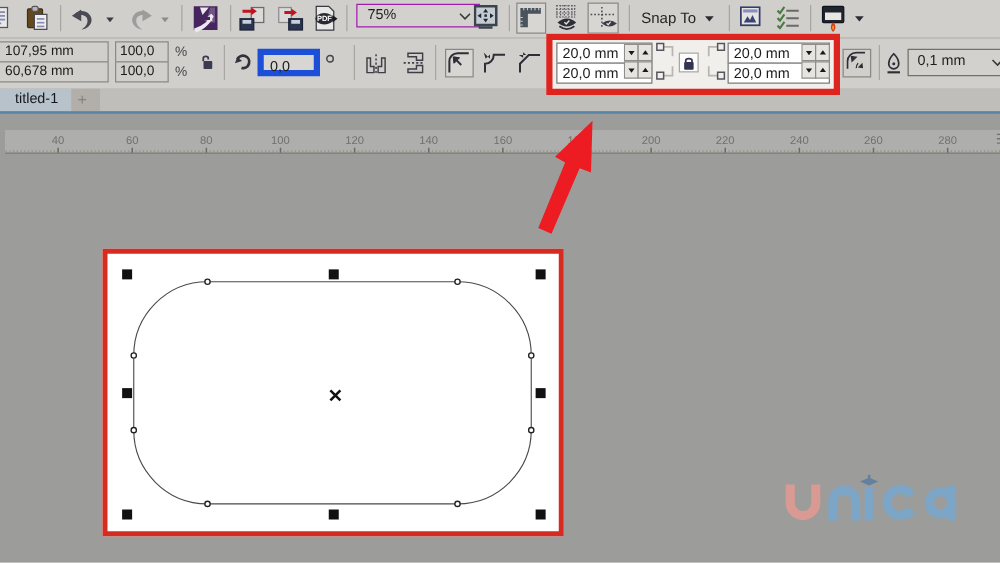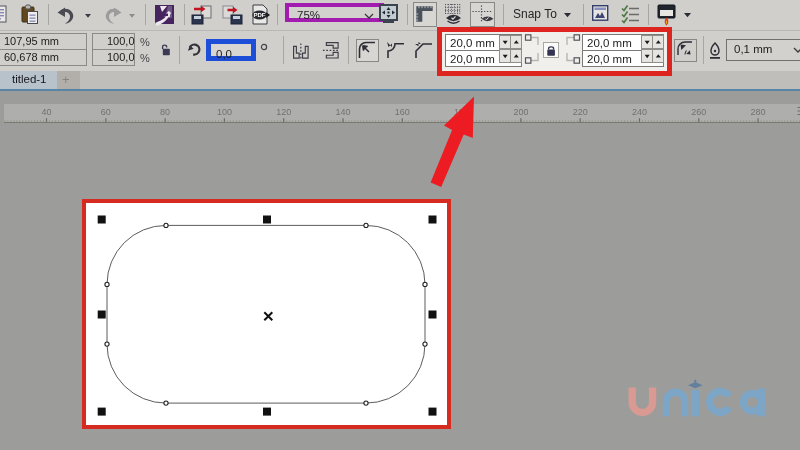--- a/index.html
+++ b/index.html
@@ -2,21 +2,21 @@
 <html><head>
 <meta charset="utf-8">
 <style>
   html,body{margin:0;padding:0;}
   #scr{position:relative;width:800px;height:450px;overflow:hidden;
        font-family:"Liberation Sans",sans-serif;background:#9c9c9b;}
   .abs{position:absolute;}
   .sep1{position:absolute;width:1px;top:4px;height:21px;background:#a8a6a2;}
   .sep2{position:absolute;width:1px;top:6px;height:28px;background:#a8a6a2;}
   .fld{position:absolute;background:#d1cfcc;border:1px solid #8c8a86;box-sizing:border-box;
-       font-size:11px;color:#1c1c1c;line-height:14px;padding-left:14px;}
+       font-size:11px;color:#1c1c1c;line-height:14px;padding-left:3px;}
   .wfld{position:absolute;background:#fff;border:1px solid #7a7a78;box-sizing:border-box;
        font-size:11.5px;color:#1c1c1c;text-align:right;}
 </style>
 </head>
 <body>
 <div id="scr">
 
   <div class="abs" style="left:0;top:0;width:800px;height:30px;background:#d1cfcc;"></div>
 
   <svg class="abs" style="left:-9px;top:4px" width="20" height="22">
@@ -79,21 +79,21 @@
   </svg>
 
   <svg class="abs" style="left:251px;top:4px" width="22" height="22">
     <path d="M2 1 L12 1 L16 5 L16 20 L2 20 Z" fill="#e8e8e6" stroke="#3a3a42"></path>
     <ellipse cx="8.5" cy="11" rx="7.2" ry="4.6" fill="#2a2a32"></ellipse>
     <text x="8.5" y="13.2" font-size="6" font-weight="bold" fill="#fff" text-anchor="middle" font-family="Liberation Sans">PDF</text>
     <path d="M15 8 L19 11 L15 14 Z" fill="#1a1a22"></path>
   </svg>
   <div class="sep1" style="left:277px;"></div>
 
-  <div class="abs" style="left:285px;top:3px;width:99px;height:19px;background:#d3d1ce;border:4px solid #a21caf;box-sizing:border-box;">
+  <div class="abs" style="left:285px;top:3px;width:99px;height:19px;background:#d3d1ce;border:1px solid #a21caf;box-sizing:border-box;">
     <span style="position:absolute;left:8px;top:2px;font-size:11.5px;color:#1e1e1e;">75%</span>
     <svg style="position:absolute;right:6px;top:6px" width="10" height="7">
         <path d="M1 1 L5 5 L9 1" fill="none" stroke="#3a3a3a" stroke-width="1.3"></path>
       </svg>
   </div>
 
   <svg class="abs" style="left:379px;top:4px" width="20" height="20">
     <rect x="1" y="1" width="17" height="15" fill="#c4ccd2" stroke="#3a444e" stroke-width="2"></rect>
     <rect x="4" y="17" width="11" height="2" fill="#3a444e"></rect>
     <path d="M9.5 3 L11.5 6 L7.5 6 Z" fill="#1e2832"></path>

